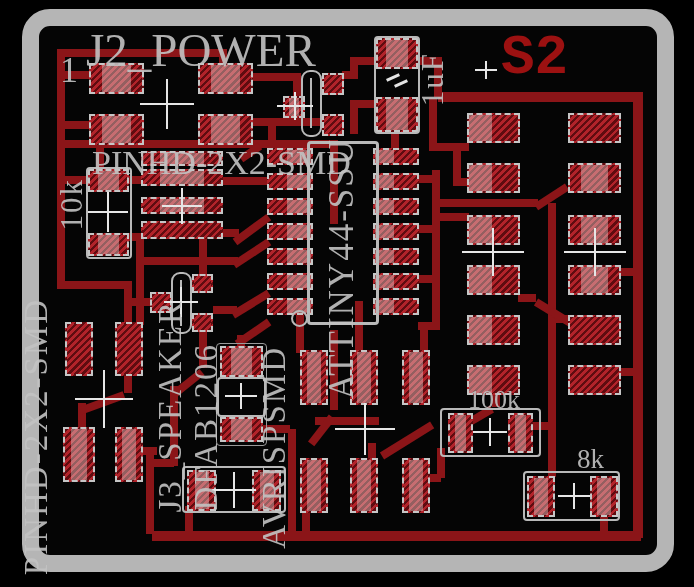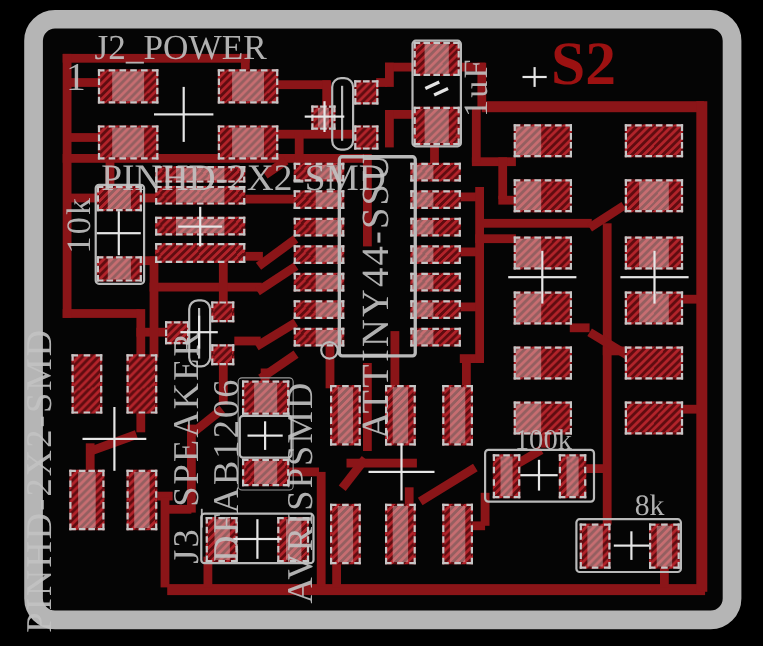--- a/index.html
+++ b/index.html
@@ -14,21 +14,21 @@
   .pad::after{content:"";position:absolute;top:0;bottom:0;background:rgba(235,232,228,.38);}
   .pad.lc::after{left:22%;width:56%;}
   .pad.ll::after{left:0;width:46%;}
   .pad.lr::after{right:0;width:58%;}
   .pad.no::after{display:none;}
   .ol{position:absolute;box-sizing:border-box;border:2px solid #b9b9b9;border-radius:4px;background:transparent;}
   .ol.thin{border-width:1px;border-color:#9a9a9a;}
   .cl{position:absolute;background:#e6e6e6;}
   .lbl{position:absolute;color:#c3c3c3;opacity:.9;white-space:nowrap;line-height:1;}
   .vt{writing-mode:vertical-rl;transform:rotate(180deg);letter-spacing:2px;}
-  .redlbl{color:#9c1111;opacity:1;font-weight:600;}
+  .redlbl{color:#9c1111;opacity:1;font-weight:600;font-family:Liberation Mono, monospace;}
   .innerline{position:absolute;background:#b9b9b9;}
   .circle{position:absolute;box-sizing:border-box;border:2px solid #b9b9b9;border-radius:50%;}
   .capsym{position:absolute;background:#e3e3e3;transform:rotate(-25deg);}
 </style>
 </head>
 <body>
 
 <div class="stage">
   <div class="frame"></div>
 
@@ -224,21 +224,21 @@
       <div class="cl" style="left: 558px; top: 495px; width: 32px; height: 2px;"></div>
       <div class="cl" style="left: 573px; top: 483px; width: 2px; height: 26px;"></div>
       <div class="cl" style="left: 462px; top: 251px; width: 62px; height: 2px;"></div>
       <div class="cl" style="left: 492px; top: 228px; width: 2px; height: 48px;"></div>
       <div class="cl" style="left: 564px; top: 251px; width: 62px; height: 2px;"></div>
       <div class="cl" style="left: 594px; top: 228px; width: 2px; height: 48px;"></div>
       <div class="cl" style="left: 475px; top: 69px; width: 22px; height: 2px;"></div>
       <div class="cl" style="left: 485px; top: 61px; width: 2px; height: 18px;"></div>
     </div>
 
-  <div class="lbl" style="left:86px;top:27px;font-size:32px;">J2_POWER</div>
+  <div class="lbl" style="left:86px;top:27px;font-size:47px;">J2_POWER</div>
   <div class="lbl" style="left:60px;top:52px;font-size:36px;">1</div>
   <div class="lbl" style="left:92px;top:146px;font-size:34px;">PINHD-2X2-SMD</div>
   <div class="lbl vt" style="left:56px;top:178px;font-size:31px;">10k</div>
   <div class="lbl vt" style="left:417px;top:52px;font-size:31px;">1uF</div>
   <div class="lbl redlbl" style="left:501px;top:30px;font-size:56px;">S2</div>
   <div class="lbl vt" style="left:324px;top:138px;font-size:35px;">ATTINY44-SSU</div>
   <div class="lbl vt" style="left:20px;top:298px;font-size:33px;">PINHD-2X2-SMD</div>
   <div class="lbl vt" style="left:154px;top:300px;font-size:33px;">J3_SPEAKER</div>
   <div class="lbl vt" style="left:190px;top:343px;font-size:33px;">DFAB1206</div>
   <div class="lbl vt" style="left:258px;top:346px;font-size:33px;">AVRISPSMD</div>

